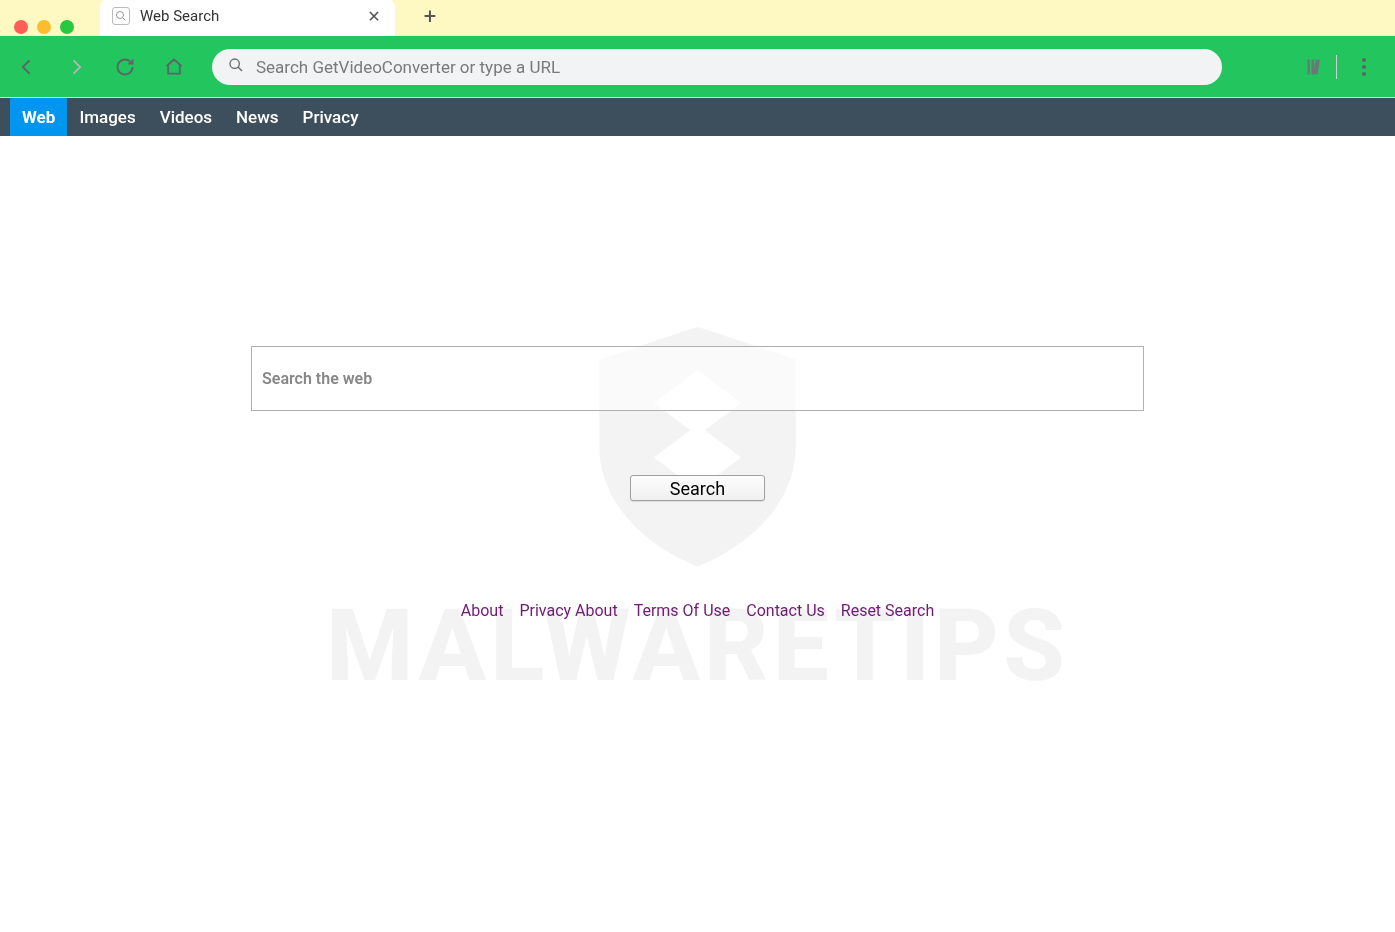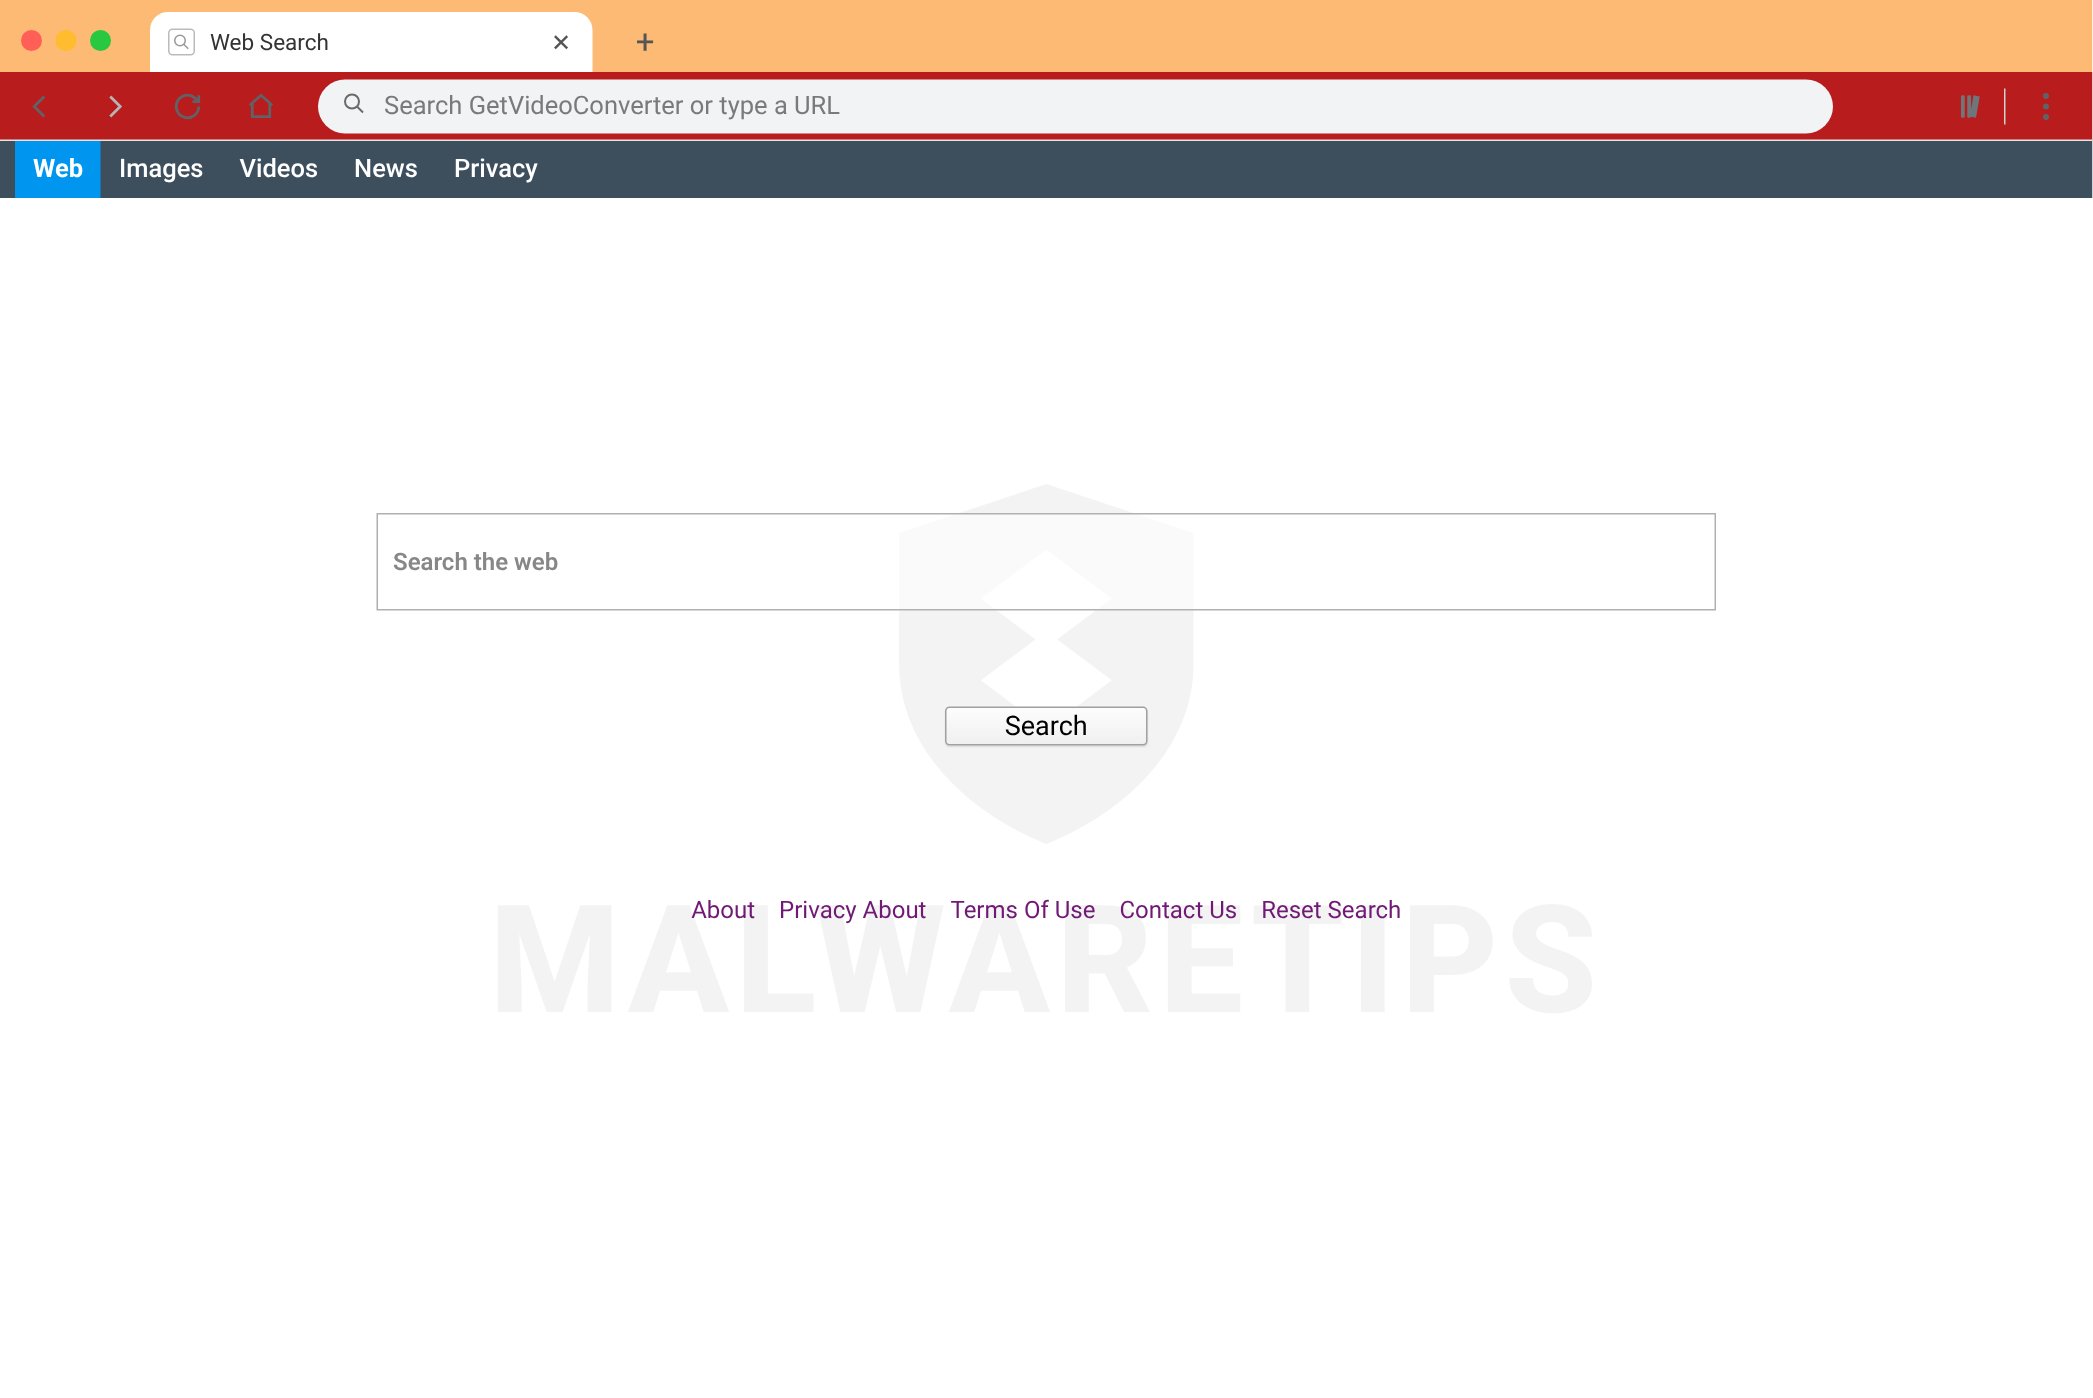--- a/index.html
+++ b/index.html
@@ -11,22 +11,22 @@
     body {
       width: 1395px;
       height: 932px;
       background: #fff;
       overflow: hidden;
       position: relative;
     }
 
     
     .titlebar {
-      height: 48px;
-      background: #fdba74;
+      height: 36px;
+      background: #fef9c3;
       display: flex;
       align-items: flex-end;
       position: relative;
       padding-left: 100px;
     }
 
     
     .window-controls {
       position: absolute;
       left: 14px;
@@ -90,22 +90,22 @@
       justify-content: center;
       margin-left: 20px;
       margin-bottom: 5px;
       color: #555;
       font-size: 22px;
       cursor: pointer;
     }
 
     
     .toolbar {
-      height: 46px;
-      background: #b91c1c;
+      height: 62px;
+      background: #22c55e;
       display: flex;
       align-items: center;
       padding: 0 10px;
       gap: 15px;
       border-bottom: 1px solid #e3e3e3;
     }
     .nav-btn {
       width: 34px;
       height: 34px;
       display: flex;

